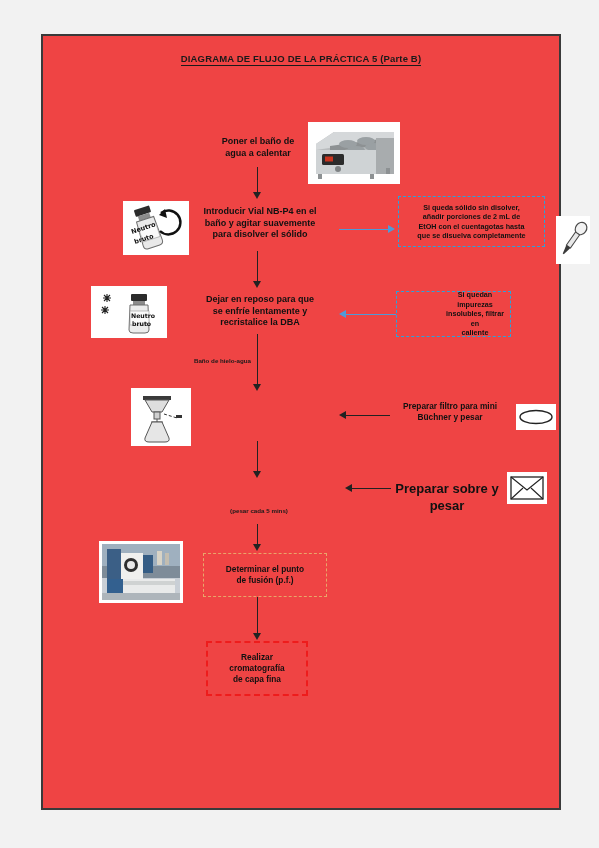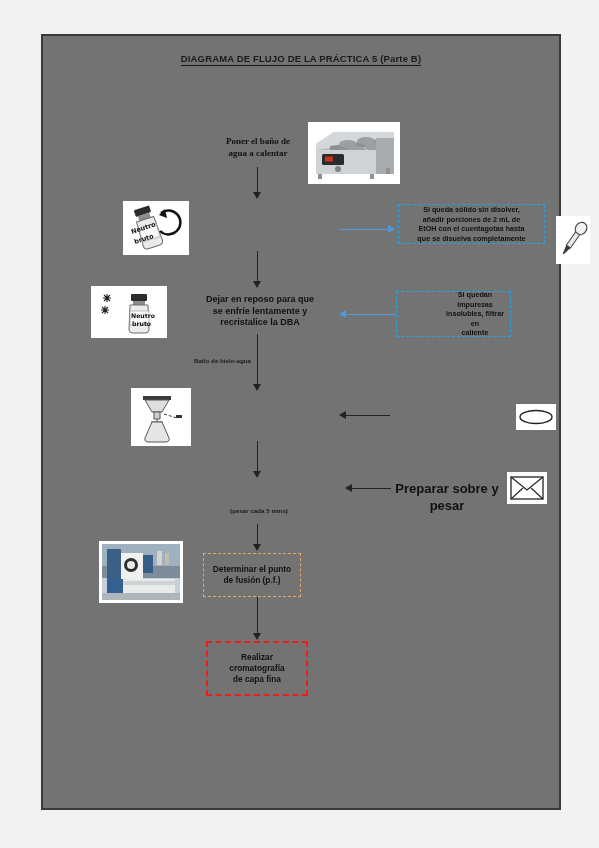--- a/index.html
+++ b/index.html
@@ -1,18 +1,18 @@
 <!DOCTYPE html>
 <html><head>
 <meta charset="utf-8">
 <style>
   html,body{margin:0;padding:0;background:#ffffff;}
   body{width:599px;height:848px;font-family:"Liberation Sans",sans-serif;color:#1a1a1a;}
   #page{position:relative;width:599px;height:848px;background:#f2f2f2;overflow:hidden;}
-  #sheet{position:absolute;left:41px;top:34px;width:516px;height:772px;background:#737373;border:2px solid #3a3a3a;}
+  #sheet{position:absolute;left:41px;top:34px;width:516px;height:772px;background:#ef4444;border:2px solid #3a3a3a;}
   .t{position:absolute;text-align:center;line-height:1.30;}
   #title{left:0;top:17px;width:516px;font-size:9.5px;font-weight:bold;letter-spacing:.15px;}
   #title span{border-bottom:1.4px solid #1a1a1a;padding-bottom:1px;}
   .step{font-size:9px;font-weight:600;color:#111;}
   .small{font-size:6.2px;font-weight:600;}
   .vline{position:absolute;width:0;border-left:1.6px solid #222;}
   .harrow{position:absolute;height:0;border-top:1.4px solid #222;}
   .hblue{position:absolute;height:0;border-top:1.3px solid #4f9ad8;}
   .arrowdown{position:absolute;width:0;height:0;border-left:4.5px solid transparent;border-right:4.5px solid transparent;border-top:7px solid #222;}
   .arrowleft{position:absolute;width:0;height:0;border-top:4.5px solid transparent;border-bottom:4.5px solid transparent;border-right:7px solid #222;}
@@ -26,21 +26,21 @@
   svg{display:block;}
 </style>
 </head>
 <body>
 
 <div id="page">
   <div id="sheet">
 
     <div id="title" class="t"><span>DIAGRAMA DE FLUJO DE LA PRÁCTICA 5 (Parte B)</span></div>
 
-    <div class="t step" style="left:150px;top:100px;width:130px;font-family:Liberation Serif, serif;">Poner el baño de<br>agua a calentar</div>
+    <div class="t step" style="left:150px;top:100px;width:130px;">Poner el baño de<br>agua a calentar</div>
 
     <div class="ph" style="left:265px;top:86px;width:92px;height:62px;">
       <svg width="92" height="62" viewBox="0 0 92 62">
         <rect x="0" y="0" width="92" height="62" fill="#ffffff"></rect>
         <path d="M8 22 L26 10 L86 10 L86 44 L68 52 L8 52 Z" fill="#b9bcbe"></path>
         <path d="M8 22 L26 10 L86 10 L86 16 L8 28 Z" fill="#d5d8da"></path>
         <path d="M22 24 L80 16 L80 22 L22 30 Z" fill="#8d9193"></path>
         <ellipse cx="40" cy="22" rx="9" ry="4" fill="#9aa0a3"></ellipse>
         <ellipse cx="58" cy="19" rx="9" ry="4" fill="#9aa0a3"></ellipse>
         <ellipse cx="48" cy="28" rx="9" ry="4" fill="#9aa0a3"></ellipse>
@@ -52,41 +52,42 @@
         <circle cx="30" cy="47" r="3" fill="#7e8284"></circle>
         <rect x="10" y="52" width="4" height="5" fill="#8d9193"></rect>
         <rect x="62" y="52" width="4" height="5" fill="#8d9193"></rect>
         <rect x="78" y="46" width="4" height="6" fill="#8d9193"></rect>
       </svg>
     </div>
 
     <div class="vline" style="left:214px;top:131px;height:27px;"></div>
     <div class="arrowdown" style="left:209.5px;top:156px;"></div>
 
+    <div class="t step" style="left:142px;top:170px;width:150px;">Introducir Vial NB-P4 en el<br>baño y agitar suavemente<br>para disolver el sólido</div>
 
     <div class="ph" style="left:80px;top:165px;width:66px;height:54px;">
       <svg width="66" height="54" viewBox="0 0 66 54">
         <rect x="0" y="0" width="66" height="54" fill="#ffffff"></rect>
         <g transform="rotate(-18 28 30)">
           <rect x="18" y="5" width="16" height="7" rx="1" fill="#2b2b2b"></rect>
           <rect x="20" y="12" width="12" height="5" fill="#8b8b8b"></rect>
           <path d="M17 17 L35 17 L36 42 Q36 46 32 46 L20 46 Q16 46 16 42 Z" fill="#e9e9e9" stroke="#6d6d6d" stroke-width="1"></path>
           <rect x="17" y="24" width="18" height="14" fill="#fafafa" stroke="#9a9a9a" stroke-width=".6"></rect>
         </g>
         <text x="9" y="33" font-family="DejaVu Sans, sans-serif" font-size="6.5" font-weight="bold" fill="#111" transform="rotate(-18 9 33)">Neutro</text>
         <text x="12" y="43" font-family="DejaVu Sans, sans-serif" font-size="6.5" font-weight="bold" fill="#111" transform="rotate(-18 12 43)">bruto</text>
         <path d="M38 12 A12 12 0 1 1 37 30" fill="none" stroke="#111" stroke-width="2.4"></path>
         <path d="M42 8 L36 14 L44 17 Z" fill="#111"></path>
       </svg>
     </div>
 
     <div class="hblue" style="left:296px;top:193px;width:49px;"></div>
     <div class="arrowright blue" style="left:345px;top:188.5px;"></div>
 
-    <div class="box box-blue" style="left:355px;top:168px;width:147px;height:40px;white-space:pre-line;">Si queda sólido sin disolver,<br>añadir porciones de 2 mL de<br>EtOH con el cuentagotas hasta<br>que se disuelva completamente</div>
+    <div class="box box-blue" style="left:355px;top:160px;width:147px;height:51px;white-space:pre-line;">Si queda sólido sin disolver,<br>añadir porciones de 2 mL de<br>EtOH con el cuentagotas hasta<br>que se disuelva completamente</div>
 
     <div class="ph" style="left:513px;top:180px;width:34px;height:48px;">
       <svg width="34" height="48" viewBox="0 0 34 48">
         <rect x="0" y="0" width="34" height="48" fill="#ffffff"></rect>
         <g transform="rotate(35 17 24)">
           <ellipse cx="17" cy="10" rx="5.5" ry="6.5" fill="#f2f2f2" stroke="#4a4a4a" stroke-width="1.2"></ellipse>
           <rect x="14.5" y="16" width="5" height="16" fill="#e8e8e8" stroke="#4a4a4a" stroke-width="1"></rect>
           <path d="M14.5 32 L19.5 32 L17.6 41 L16.4 41 Z" fill="#3a3a3a"></path>
         </g>
       </svg>
@@ -134,20 +135,21 @@
         <rect x="23" y="24" width="6" height="7" fill="#cfcfcf" stroke="#555" stroke-width="1"></rect>
         <path d="M26 31 L26 34 M20 34 L32 34" stroke="#555" stroke-width="1" fill="none"></path>
         <path d="M21 34 L31 34 L38 50 Q39 54 34 54 L18 54 Q13 54 14 50 Z" fill="#e6e6e6" stroke="#555" stroke-width="1"></path>
         <path d="M33 26 L46 30" stroke="#333" stroke-width="1" stroke-dasharray="3,2" fill="none"></path>
         <rect x="45" y="27" width="6" height="3" fill="#333"></rect>
       </svg>
     </div>
 
     <div class="arrowleft" style="left:296px;top:374.5px;"></div>
     <div class="harrow" style="left:303px;top:379px;width:44px;"></div>
+    <div class="t step" style="left:348px;top:365px;width:118px;font-size:8.3px;">Preparar filtro para mini<br>Büchner y pesar</div>
 
     <div class="ph" style="left:473px;top:368px;width:40px;height:26px;">
       <svg width="40" height="26" viewBox="0 0 40 26">
         <rect x="0" y="0" width="40" height="26" fill="#ffffff"></rect>
         <ellipse cx="20" cy="13" rx="16" ry="6.5" fill="#ffffff" stroke="#222" stroke-width="1.4"></ellipse>
       </svg>
     </div>
 
     <div class="vline" style="left:214px;top:405px;height:32px;"></div>
     <div class="arrowdown" style="left:209.5px;top:435px;"></div>
@@ -163,21 +165,21 @@
         <rect x="0" y="0" width="40" height="32" fill="#ffffff"></rect>
         <rect x="4" y="5" width="32" height="22" fill="#ffffff" stroke="#222" stroke-width="1.3"></rect>
         <path d="M4 5 L20 18 L36 5" fill="none" stroke="#222" stroke-width="1.1"></path>
         <path d="M4 27 L16 16 M36 27 L24 16" fill="none" stroke="#222" stroke-width="1.1"></path>
       </svg>
     </div>
 
     <div class="vline" style="left:214px;top:488px;height:22px;"></div>
     <div class="arrowdown" style="left:209.5px;top:508px;"></div>
 
-    <div class="box box-orange" style="left:160px;top:517px;width:98px;height:44px;white-space:pre-line;">Determinar el punto<br>de fusión (p.f.)</div>
+    <div class="box box-orange" style="left:160px;top:517px;width:124px;height:44px;white-space:pre-line;">Determinar el punto<br>de fusión (p.f.)</div>
 
     <div class="ph" style="left:56px;top:505px;width:84px;height:62px;">
       <svg width="84" height="62" viewBox="0 0 84 62">
         <rect x="0" y="0" width="84" height="62" fill="#ffffff"></rect>
         <rect x="3" y="3" width="78" height="56" fill="#c9cfd6"></rect>
         <rect x="3" y="3" width="78" height="22" fill="#9fb0bf"></rect>
         <rect x="3" y="25" width="78" height="12" fill="#7e8c99"></rect>
         <rect x="8" y="8" width="14" height="30" fill="#3b5f86"></rect>
         <rect x="22" y="12" width="22" height="26" fill="#f0f0ee"></rect>
         <circle cx="32" cy="24" r="7" fill="#2e2e2e"></circle>

